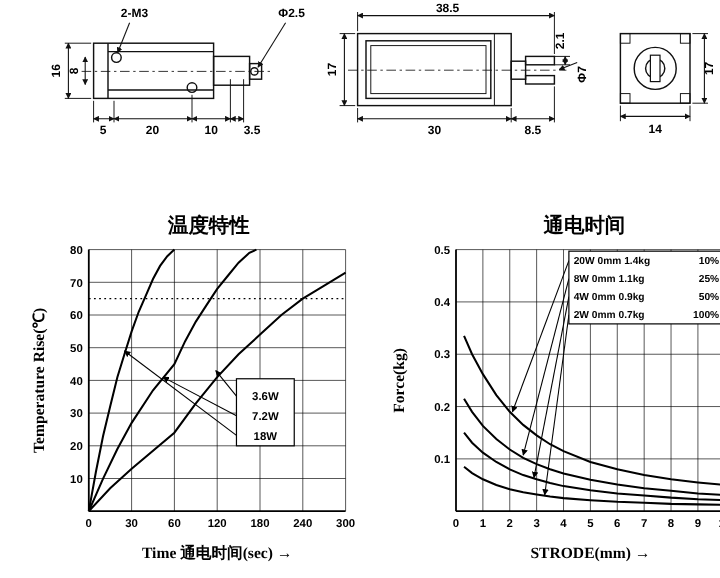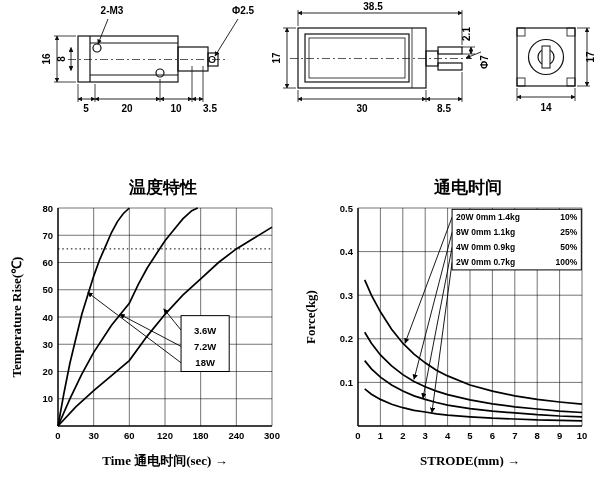--- a/index.html
+++ b/index.html
@@ -1,21 +1,21 @@
 <!DOCTYPE html>
 <html><head>
 <meta charset="utf-8">
 <style>
   html,body{margin:0;padding:0;}
   body{width:600px;height:482px;background:#ffffff;position:relative;overflow:hidden;
        font-family:"Liberation Sans",sans-serif;color:#000;}
   #drawings{position:absolute;top:0;left:0;}
   #drawings text{fill:#000;stroke:none;font:bold 10px "Liberation Sans",sans-serif;}
   .charts{position:absolute;top:176px;left:0;width:600px;display:flex;}
-  .chart{width:300px;}
+  .chart{width:300px;padding-left:16px;}
   .chart-title{font:bold 17px "Liberation Serif",serif;text-align:center;height:22px;}
   .chart.left .chart-title{padding-left:26px;}
   .chart.right .chart-title{padding-left:36px;}
   .chart.left svg{margin-left:8px;}
   .chart.right svg{margin-left:2px;}
   .tick{font:bold 9.5px "Liberation Sans",sans-serif;fill:#000;stroke:none;}
   .legend-text{font:bold 8.5px "Liberation Sans",sans-serif;fill:#000;stroke:none;}
   .axis-label{font:bold 13px "Liberation Serif",serif;fill:#000;stroke:none;}
 </style>
 </head>

